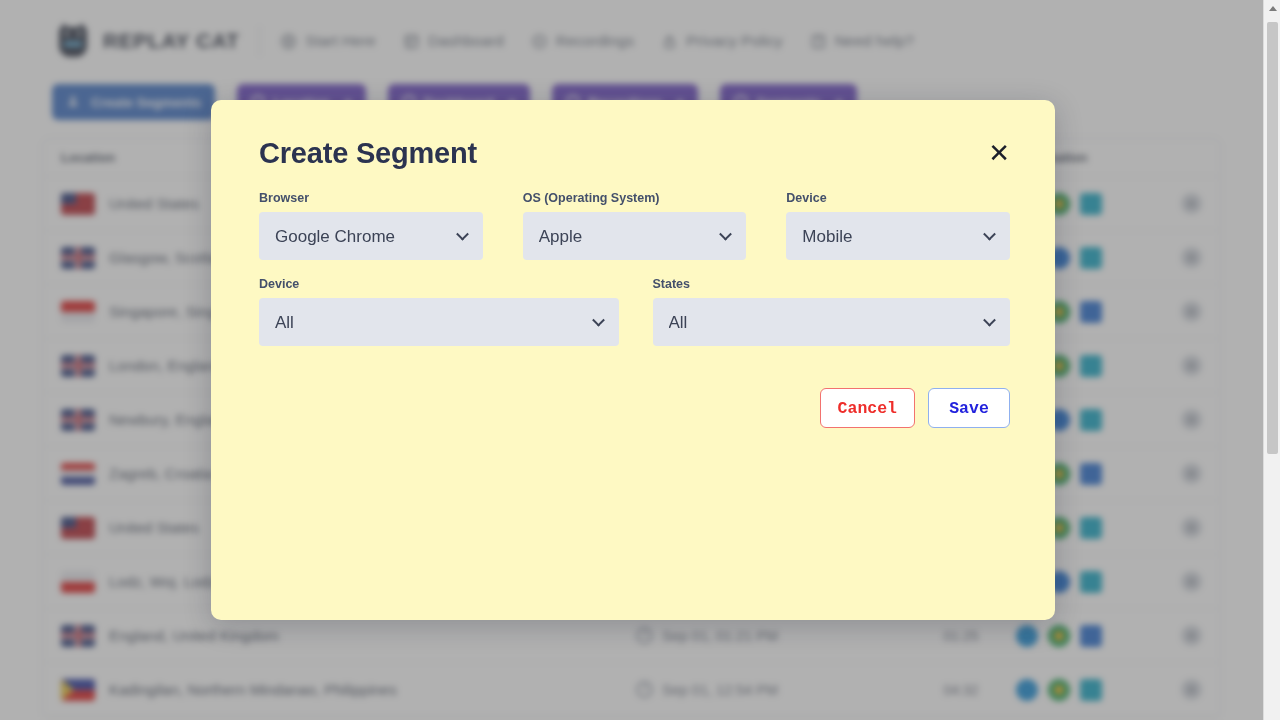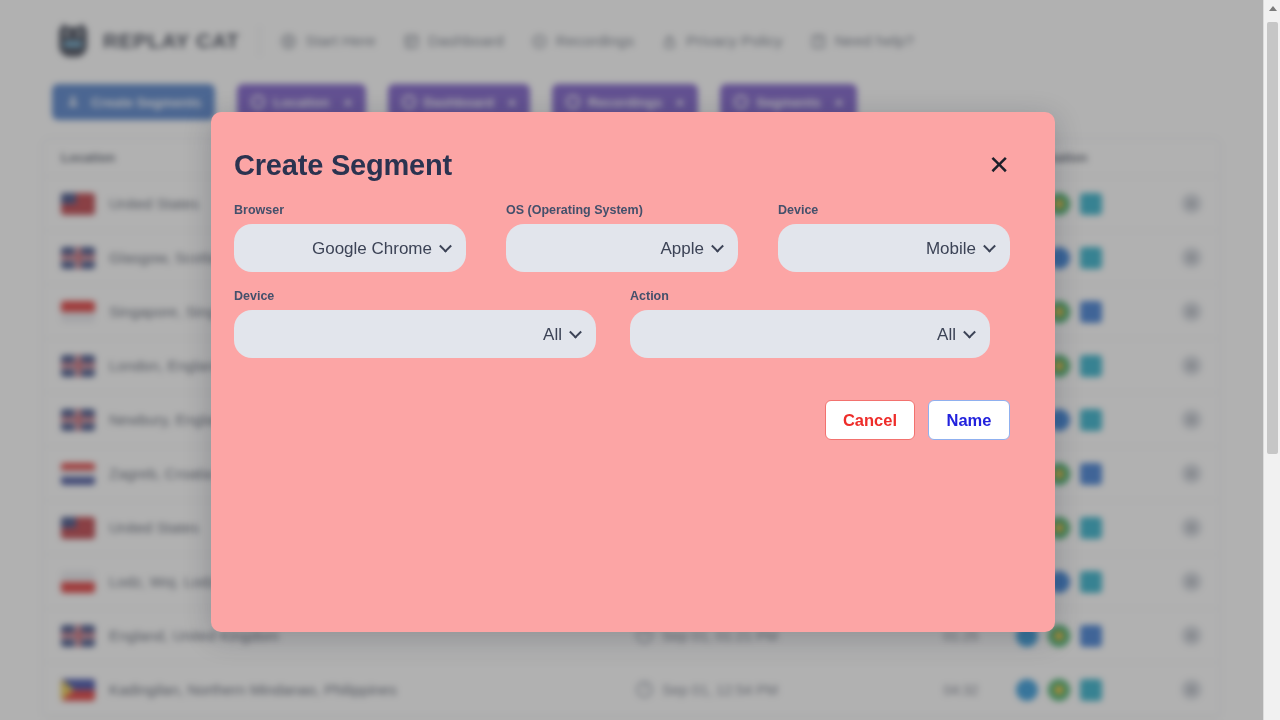--- a/index.html
+++ b/index.html
@@ -89,24 +89,24 @@
   .flag { width: 34px; height: 22px; border-radius: 3px; overflow: hidden; flex: 0 0 auto; position: relative; }
   .clock { width: 17px; height: 17px; border: 2px solid #9aa0ad; border-radius: 50%; position: relative; }
   .clock::after { content:''; position:absolute; left:6px; top:2px; width:1.5px; height:6px; background:#9aa0ad; }
   .ic-sq { width: 22px; height: 22px; border-radius: 4px; }
   .ic-rd { width: 22px; height: 22px; border-radius: 50%; }
   .x-btn { width: 21px; height: 21px; border-radius: 50%; background: #d2d6dd; color: #6d7380;
            font-size: 12px; display: flex; align-items: center; justify-content: center; }
 
   
   .modal {
-    position: absolute; left: 211px; top: 112px; width: 844px; height: 520px;
-    background: #fca5a5; border-radius: 10px; z-index: 5;
+    position: absolute; left: 211px; top: 100px; width: 844px; height: 520px;
+    background: #fef9c3; border-radius: 10px; z-index: 5;
     box-shadow: 0 6px 28px rgba(20,25,40,0.22);
-    padding: 26px 45px 0 23px;
+    padding: 26px 45px 0 48px;
   }
   .modal-head { display: flex; align-items: flex-start; justify-content: space-between; }
   .modal-title { font-size: 29px; font-weight: 700; color: #2b3350; letter-spacing: -0.2px; margin-top: 11px; }
   .close-x {
     font-size: 26px; color: #1b1f2a; line-height: 1; cursor: pointer;
     background: none; border: none; font-family: "Liberation Sans", sans-serif; margin-top: 14px;
   }
   .fld-label { font-size: 12.5px; font-weight: 700; color: #44506b; margin-bottom: 7px; }
   .fld-label.caps { letter-spacing: 0.4px; }
   .grp { margin-top: 21px; }
@@ -115,43 +115,42 @@
     padding: 0 16px; font-size: 17px; color: #3c4356;
     font-family: "Liberation Sans", sans-serif;
   }
   .inp::placeholder { color: #8a91a1; }
   .row3 { display: flex; gap: 40px; margin-top: 21px; }
   .row3 > div { flex: 1; }
   .row2 { display: flex; gap: 34px; margin-top: 17px; }
   .row2 .col-a { width: 362px; } .row2 .col-b { width: 360px; }
   .sel-wrap { position: relative; }
   .sel {
-    width: 100%; height: 48px; background: #e2e5ec; border: none; border-radius: 18px;
+    width: 100%; height: 48px; background: #e2e5ec; border: none; border-radius: 4px;
     padding: 0 34px 0 16px; font-size: 17px; color: #3c4356; appearance: none;
     font-family: "Liberation Sans", sans-serif;
-    text-align: right;
   }
   .chev {
     position: absolute; right: 16px; top: 50%; width: 9px; height: 9px;
     border-right: 2px solid #3c4356; border-bottom: 2px solid #3c4356;
     transform: translateY(-70%) rotate(45deg); pointer-events: none;
   }
   .caret-bar {
     display: inline-block; width: 1.5px; height: 21px; background: #333a4b;
     vertical-align: -4px; margin-left: 1px;
   }
   .loc-fake {
     width: 100%; height: 48px; background:#fff; border: 1px solid #8e98b0; border-radius: 6px;
     display: flex; align-items: center; padding: 0 16px; font-size: 18px; color: #343b4d;
   }
   .actions { display: flex; justify-content: flex-end; gap: 13px; margin-top: 42px; }
   .btn {
     min-width: 82px; height: 40px; border-radius: 6px; background: #fff;
     font-size: 16.5px; font-weight: 700; cursor: pointer; padding: 0 17px;
-    font-family: Liberation Sans, sans-serif;
+    font-family: Liberation Mono, monospace;
   }
   .btn.cancel { border: 1px solid #f2726f; color: #ee2d2a; }
   .btn.save { border: 1px solid #8fb0ef; color: #2222dd; }
 
   
   .sbar { position: absolute; right: 0; top: 0; width: 17px; height: 720px; background: #f1f1f1; z-index: 9;
           border-left: 1px solid #dcdcdc; }
   .sbar-arrow { width: 17px; height: 17px; display: flex; align-items: center; justify-content: center; }
   .sbar-arrow i { width: 0; height: 0; border-left: 4px solid transparent; border-right: 4px solid transparent;
                   border-bottom: 5px solid #7b7b7b; }
@@ -548,32 +547,32 @@
 
     <div class="row2">
       <div class="col-a">
         <div class="fld-label">Device</div>
         <div class="sel-wrap">
           <select class="sel"><option value="All">All</option></select>
           <span class="chev"></span>
         </div>
       </div>
       <div class="col-b">
-        <div class="fld-label">Action</div>
+        <div class="fld-label">States</div>
         <div class="sel-wrap">
           <select class="sel"><option value="All">All</option></select>
           <span class="chev"></span>
         </div>
       </div>
     </div>
 
 
     <div class="actions">
       <button class="btn cancel">Cancel</button>
-      <button class="btn save">Name</button>
+      <button class="btn save">Save</button>
     </div>
   </div>
 
   <div class="sbar">
     <div class="sbar-arrow">
         <i></i>
       </div>
     <div class="sbar-thumb"></div>
   </div>
 

